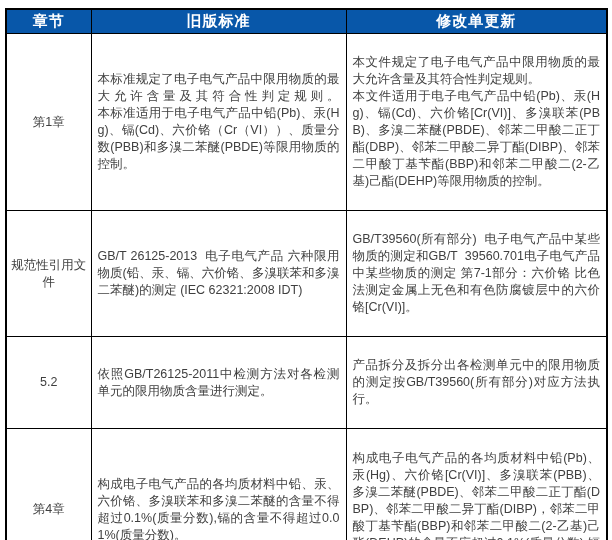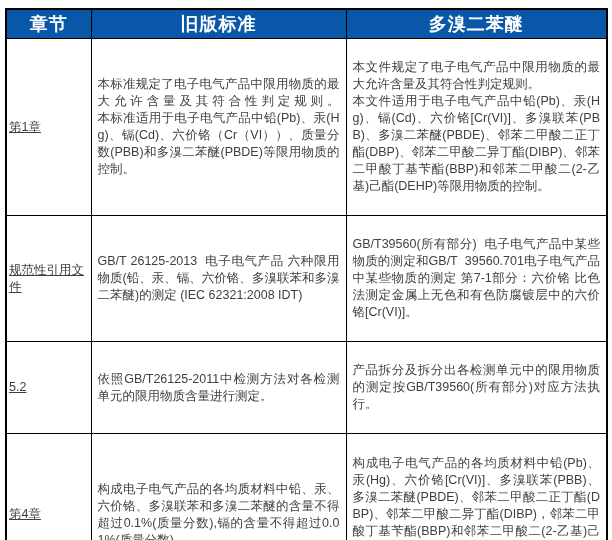--- a/index.html
+++ b/index.html
@@ -28,38 +28,37 @@
     table-layout: fixed;
     border: 2px solid var(--border);
   }
   .doc-table th,
   .doc-table td {
     border: 1px solid var(--border);
   }
   .doc-table th {
     background: var(--header-bg);
     color: var(--header-text);
-    font-size: 18px;
+    font-size: 15px;
     font-weight: bold;
     height: 24px;
     padding: 2px 19px;
     text-align: center;
     letter-spacing: 1px;
   }
   .doc-table td {
     color: var(--body-text);
     font-size: 12.5px;
     line-height: 17px;
     padding: 20px 6px;
     vertical-align: middle;
   }
   td.cell-section {
-    text-align: left;
+    text-align: center;
     padding: 3px 2px;
-    text-decoration: underline;
   }
   td.cell-text {
     text-align: justify;
     white-space: pre-wrap;
     word-break: break-all;
   }
   tr.row-1 td { height: 166px; }
   tr.row-2 td { height: 96px; margin-top: 41px; }
   tr.row-3 td { height: 56px; }
   tr.row-4 td { height: 47px; }
@@ -71,21 +70,21 @@
 <table class="doc-table">
   <colgroup>
     <col style="width:85px">
     <col style="width:255px">
     <col style="width:261px">
   </colgroup>
   <thead>
     <tr>
       <th>章节</th>
       <th>旧版标准</th>
-      <th>多溴二苯醚</th>
+      <th>修改单更新</th>
     </tr>
   </thead>
   <tbody>
     <tr class="row-1">
       <td class="cell-section">第1章</td>
       <td class="cell-text">本标准规定了电子电气产品中限用物质的最大允许含量及其符合性判定规则。　　　　本标准适用于电子电气产品中铅(Pb)、汞(Hg)、镉(Cd)、六价铬（Cr（VI））、质量分数(PBB)和多溴二苯醚(PBDE)等限用物质的控制。</td>
       <td class="cell-text">本文件规定了电子电气产品中限用物质的最大允许含量及其符合性判定规则。
 本文件适用于电子电气产品中铅(Pb)、汞(Hg)、镉(Cd)、六价铬[Cr(VI)]、多溴联苯(PBB)、多溴二苯醚(PBDE)、邻苯二甲酸二正丁酯(DBP)、邻苯二甲酸二异丁酯(DIBP)、邻苯二甲酸丁基苄酯(BBP)和邻苯二甲酸二(2-乙基)己酯(DEHP)等限用物质的控制。</td>
     </tr>
     <tr class="row-2">

